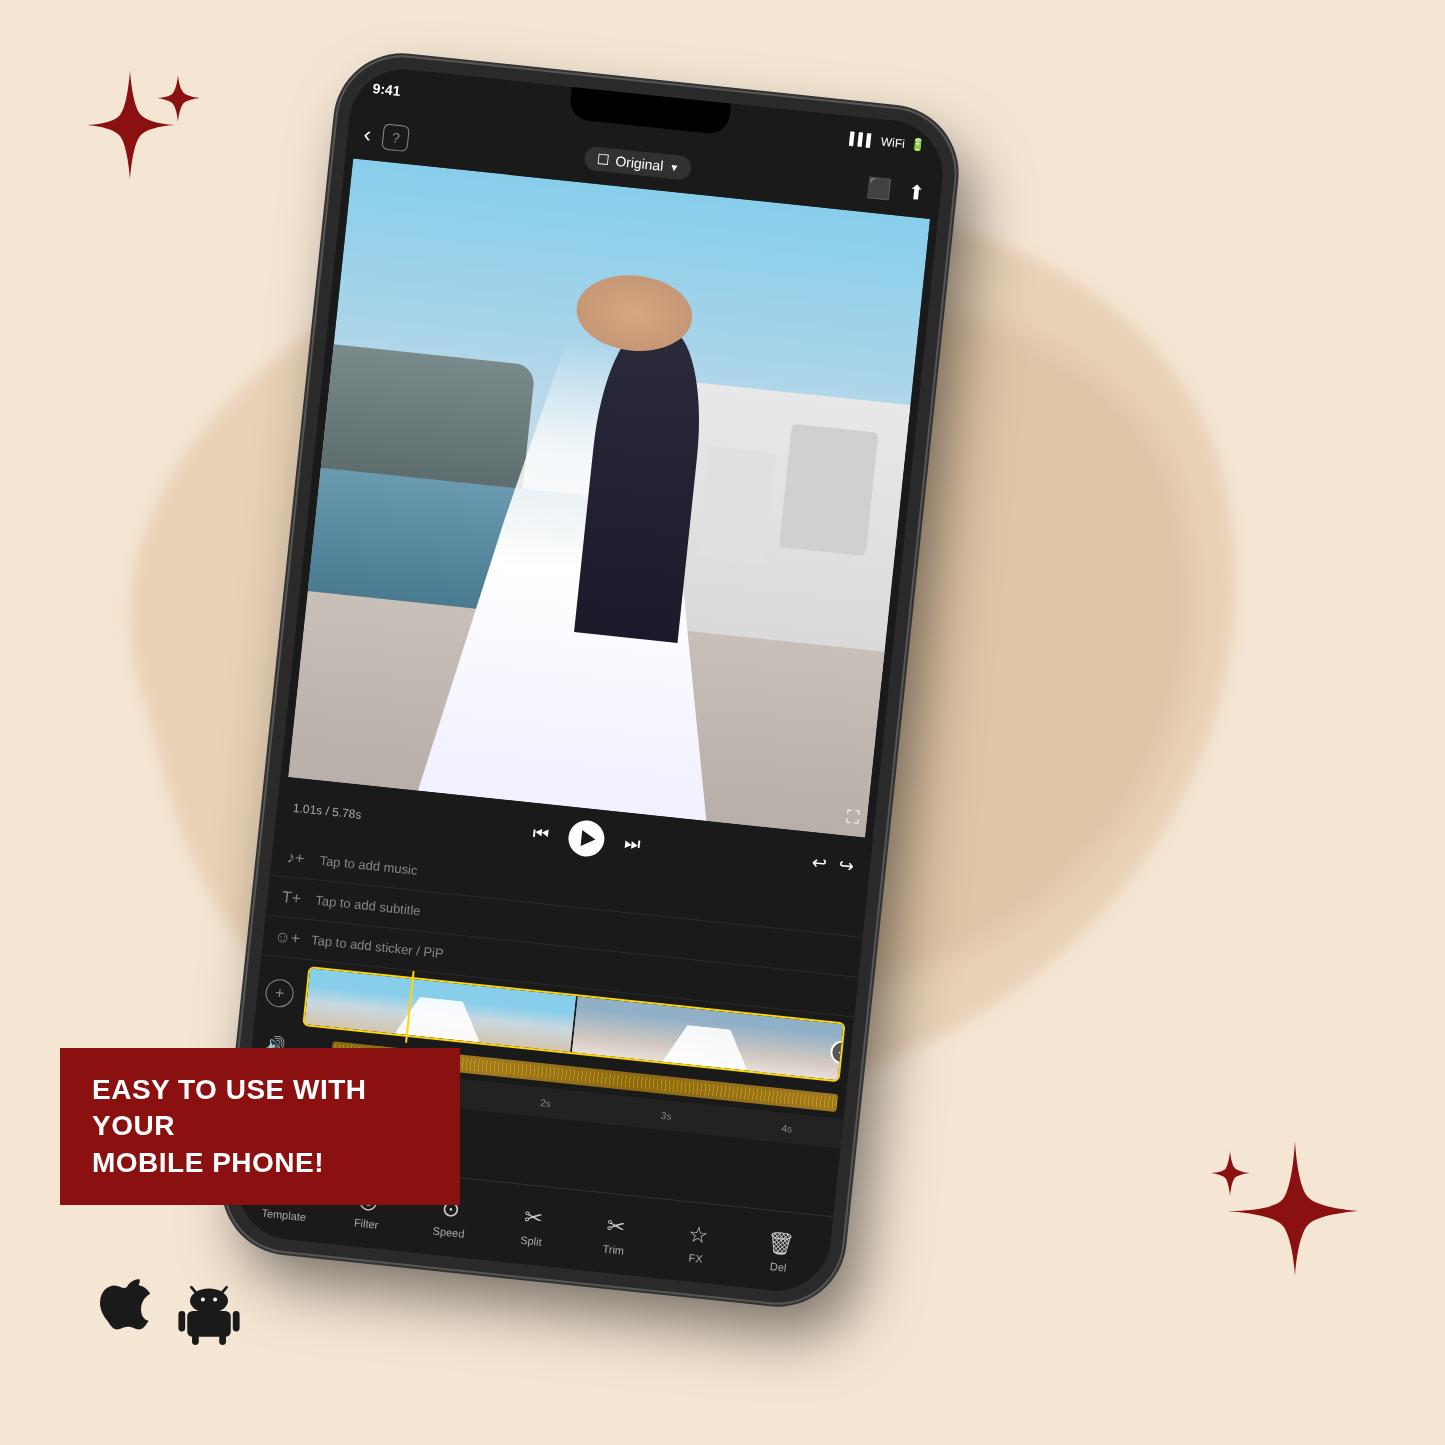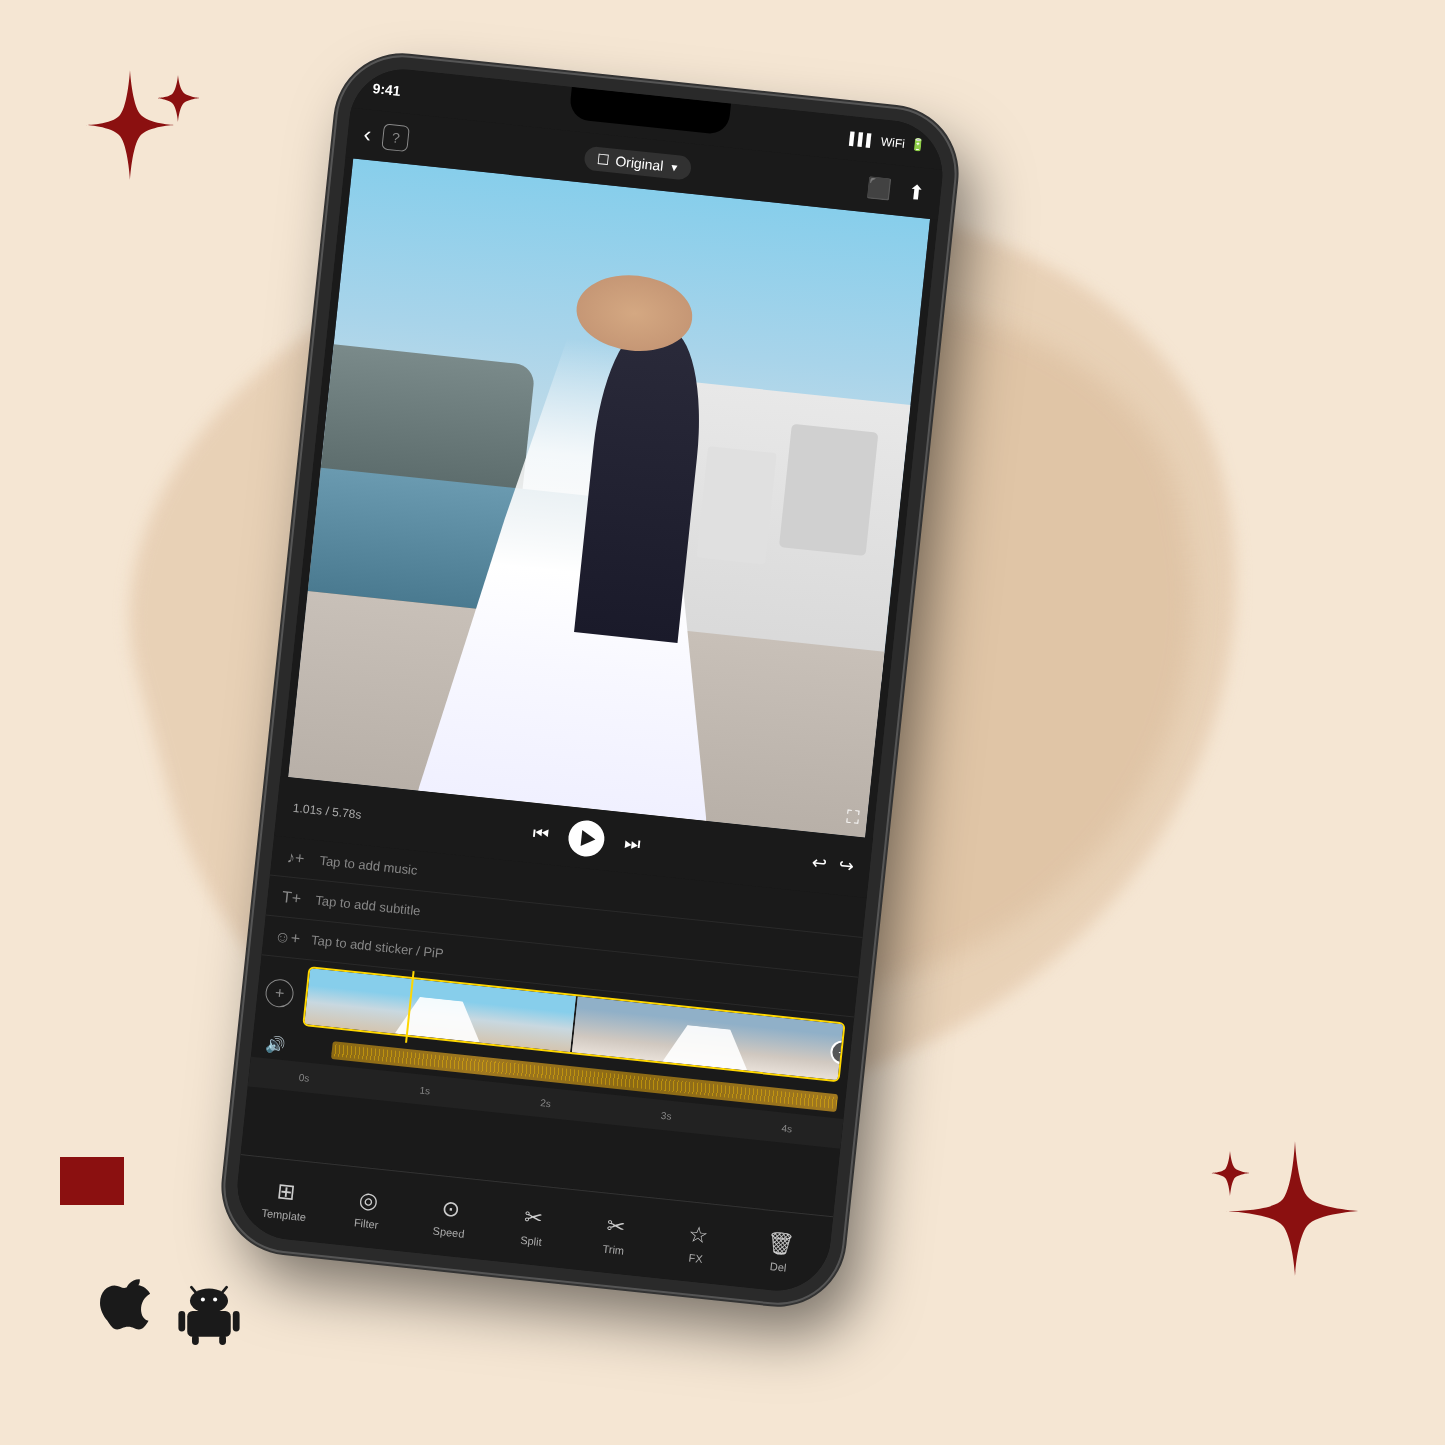--- a/index.html
+++ b/index.html
@@ -534,20 +534,22 @@
             <span style="font-size:11px;color:#aaa;">Del</span>
           </div>
         </div>
 
       </div>
     </div>
   </div>
 </div>
 
 <div class="red-banner">
+  <div>EASY TO USE WITH YOUR</div>
+  <div>MOBILE PHONE!</div>
 </div>
 
 <div class="os-icons">
 
   <span style="font-size:65px;color:#1a1a1a;line-height:1;"></span>
   <svg width="55" height="68" viewBox="0 0 170 200">
     <path fill="#1a1a1a" d="M150 130c-8 14-17 27-30 27s-17-8-33-8-21 8-34 8-21-13-30-27C10 115 0 95 0 75c0-35 23-54 45-54 12 0 22 8 30 8s20-10 35-10c13 0 35 8 45 28-40 22-33 80 -5 83zm-40-105c-3 14-20 25-32 24-2-12 5-25 12-33 8-9 21-15 33-14 1 12-4 23-13 23z"></path>
   </svg>
 
   <svg width="68" height="68" viewBox="0 0 100 100">

